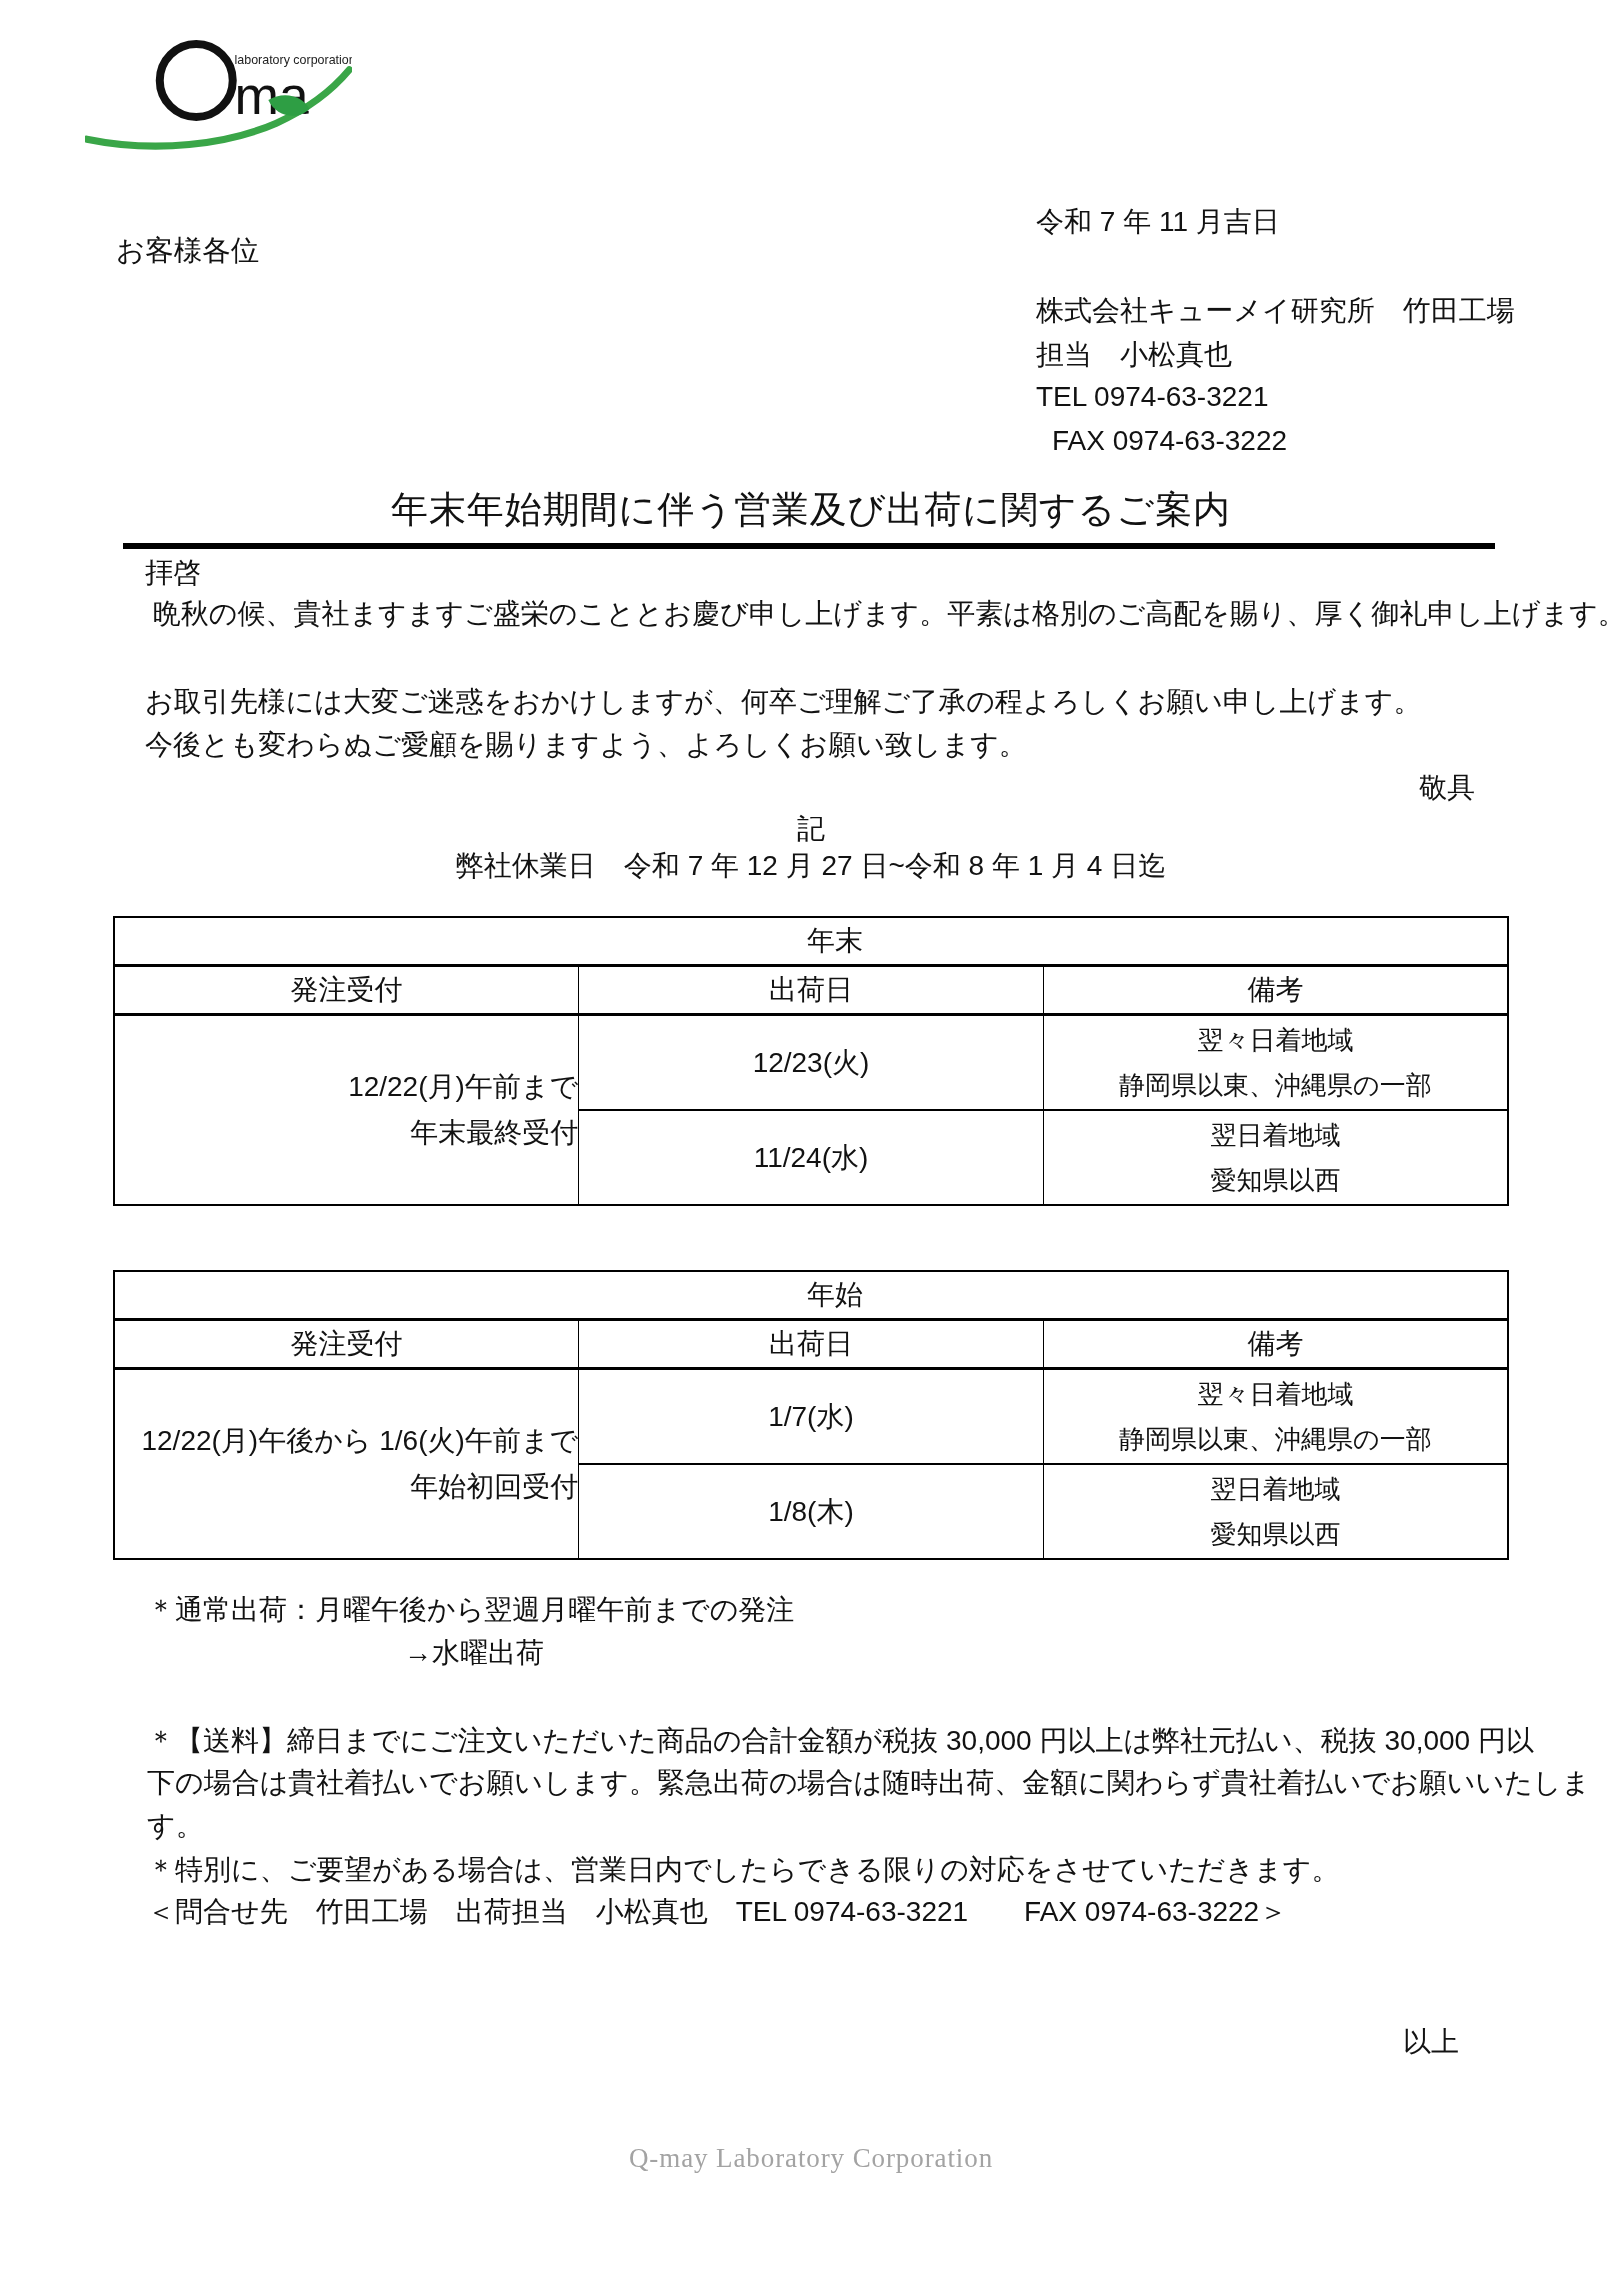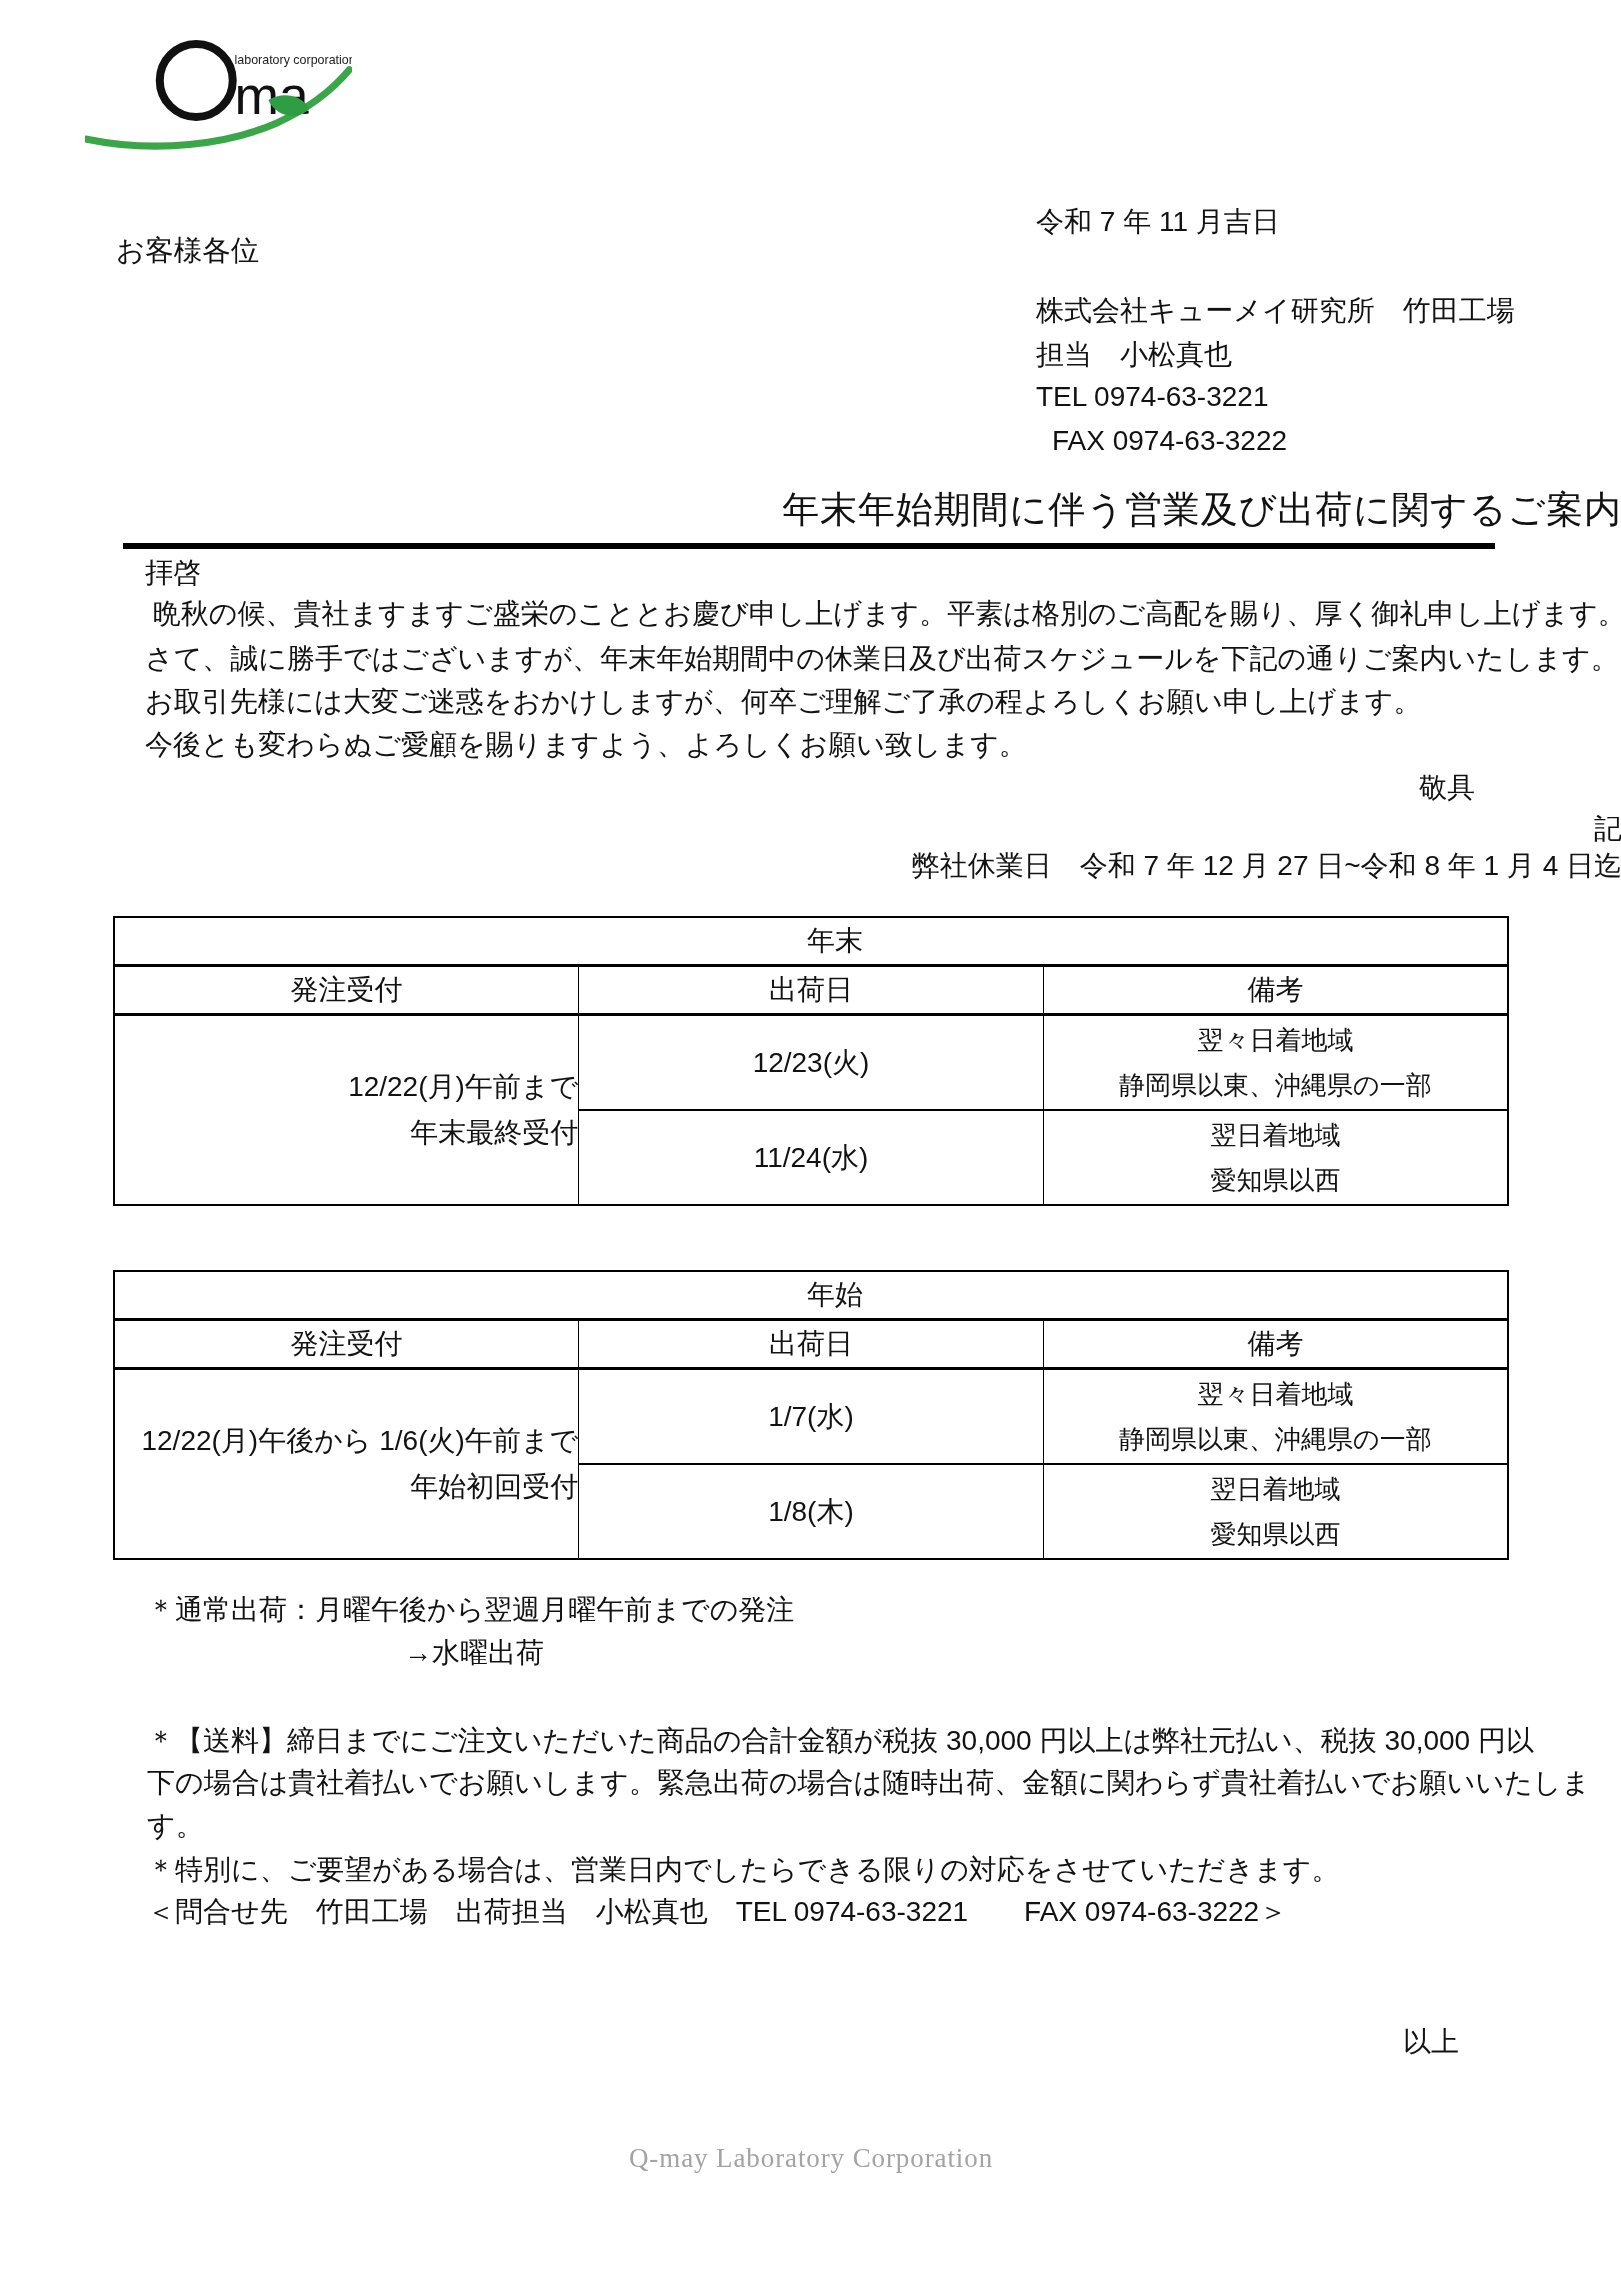--- a/index.html
+++ b/index.html
@@ -6,21 +6,21 @@
   .page{
     position:relative;
     width:1622px;height:2293px;
     background:#ffffff;
     font-family:"Liberation Sans","DejaVu Sans",sans-serif;
     color:#121212;
     overflow:hidden;
     margin:0 auto;
   }
   .txt{position:absolute;font-size:28px;line-height:34px;white-space:pre;color:#121212;}
-  .center{left:0;width:1622px;text-align:right;}
+  .center{left:0;width:1622px;text-align:center;}
   .big-title{font-size:37px;letter-spacing:0.9px;}
   .rule{position:absolute;background:#000;}
   .tbl-wrap{position:absolute;left:113px;width:1396px;}
   table.sched{border-collapse:collapse;table-layout:fixed;width:1396px;}
   table.sched td{
     border-left:1.8px solid #000;border-right:1.8px solid #000;
     text-align:center;vertical-align:middle;padding:0;
     font-size:28px;color:#121212;
   }
   table.sched{border:2.7px solid #000;}
@@ -55,21 +55,20 @@
   <div class="txt" style="left:1036px;top:294px;">株式会社キューメイ研究所　竹田工場</div>
   <div class="txt" style="left:1036px;top:338px;">担当　小松真也</div>
   <div class="txt" style="left:1036px;top:380px;">TEL 0974-63-3221</div>
   <div class="txt" style="left:1036px;top:424px;margin-left:16px;">FAX 0974-63-3222</div>
 
   <div class="txt center big-title" style="top:493px;">年末年始期間に伴う営業及び出荷に関するご案内</div>
   <div class="rule" style="left:123px;top:543px;width:1372px;height:6.2px;"></div>
 
   <div class="txt" style="left:145px;top:556px;">拝啓</div>
   <div class="txt" style="left:145px;top:597px;"> 晩秋の候、貴社ますますご盛栄のこととお慶び申し上げます。平素は格別のご高配を賜り、厚く御礼申し上げます。</div>
-  <div class="txt" style="left:145px;top:642px;">さて、誠に勝手ではございますが、年末年始期間中の休業日及び出荷スケジュールを下記の通りご案内いたします。</div>
   <div class="txt" style="left:145px;top:685px;">お取引先様には大変ご迷惑をおかけしますが、何卒ご理解ご了承の程よろしくお願い申し上げます。</div>
   <div class="txt" style="left:145px;top:728px;">今後とも変わらぬご愛顧を賜りますよう、よろしくお願い致します。</div>
   <div class="txt" style="right:147px;top:771px;">敬具</div>
   <div class="txt center" style="top:812px;">記</div>
   <div class="txt center" style="top:849px;">弊社休業日　令和 7 年 12 月 27 日~令和 8 年 1 月 4 日迄</div>
 
   <div class="tbl-wrap" style="top:916px;">
     <table class="sched">
       <tbody>
           <tr class="t-title">

